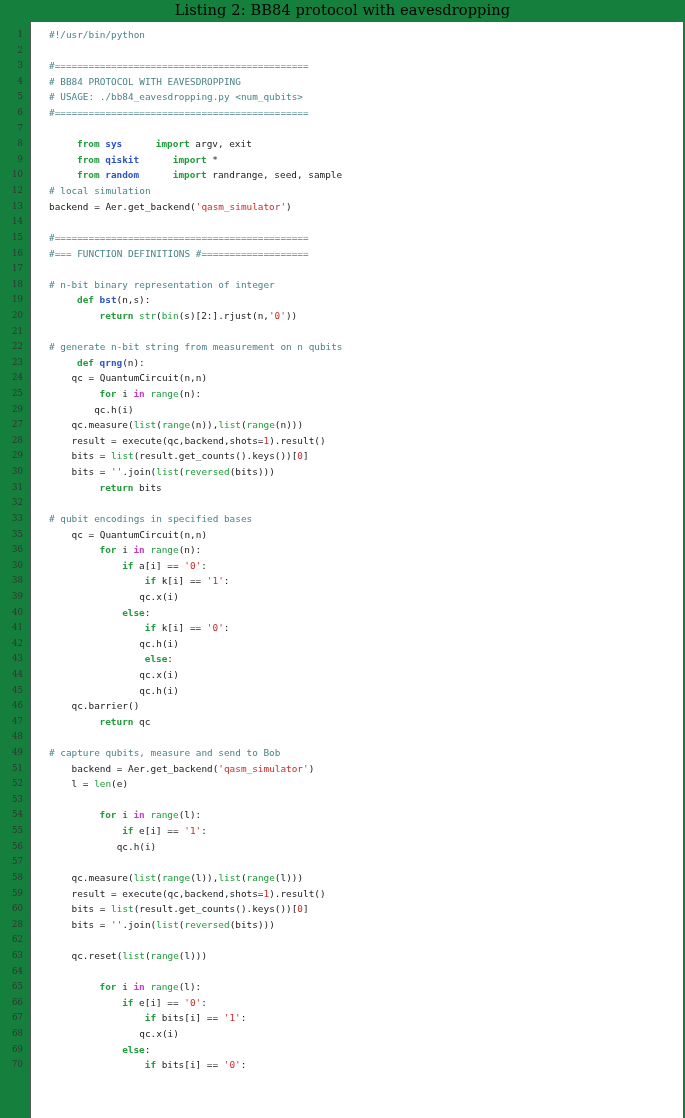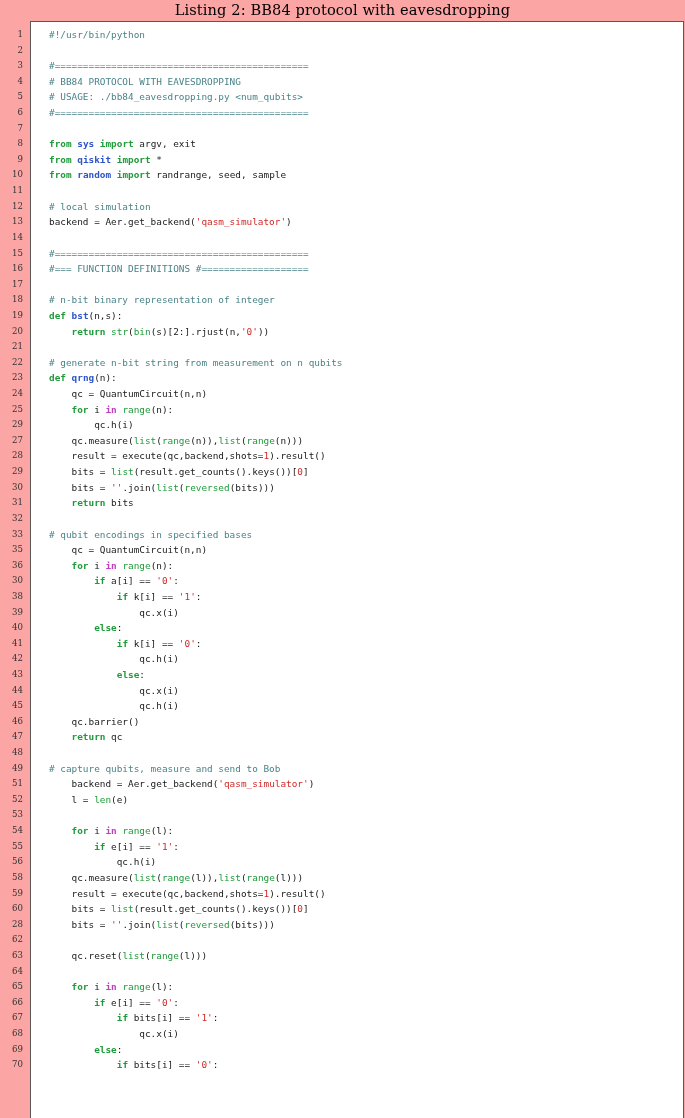--- a/index.html
+++ b/index.html
@@ -11,21 +11,21 @@
     width: 685px;
     height: 1118px;
     overflow: hidden;
     font-family: "Liberation Serif", serif;
   }
 
   #page {
     position: relative;
     width: 685px;
     height: 1118px;
-    background: #fca5a5;
+    background: #15803d;
   }
 
   
   .listing-title {
     text-align: center;
     font-family: "DejaVu Serif", serif;
     font-size: 14.6px;
     color: #000000;
     line-height: 18px;
     padding-top: 1px;
@@ -71,21 +71,21 @@
     text-align: right;
     font-family: "DejaVu Serif", serif;
     font-size: 8.6px;
     color: #333333;
     line-height: 15.62px;
     letter-spacing: 0;
   }
 
   
   .cm  { color: #4a8388; }       
-  .kw  { color: #1f9b3a; font-weight: bold; }         
+  .kw  { color: #1f9b3a; font-weight: bold; margin-left: 28px; }         
   .kw2 { color: #bf3fbf; font-weight: bold; }         
   .bi  { color: #1f9b3a; }                            
   .fn  { color: #2f55c8; font-weight: bold; }         
   .st  { color: #cf2a27; }                            
   .nu  { color: #cf2a27; }                            
   .pl  { color: #1a1a1a; }
 </style>
 </head>
 <body>
 
@@ -98,21 +98,20 @@
         <div class="code-line"><span class="lineno">1</span><span class="cm">#!/usr/bin/python</span></div>
         <div class="code-line"><span class="lineno">2</span></div>
         <div class="code-line"><span class="lineno">3</span><span class="cm">#=============================================</span></div>
         <div class="code-line"><span class="lineno">4</span><span class="cm"># BB84 PROTOCOL WITH EAVESDROPPING</span></div>
         <div class="code-line"><span class="lineno">5</span><span class="cm"># USAGE: ./bb84_eavesdropping.py &lt;num_qubits&gt;</span></div>
         <div class="code-line"><span class="lineno">6</span><span class="cm">#=============================================</span></div>
         <div class="code-line"><span class="lineno">7</span></div>
         <div class="code-line"><span class="lineno">8</span><span class="kw">from</span><span class="pl"> </span><span class="fn">sys</span><span class="pl"> </span><span class="kw">import</span><span class="pl"> argv, exit</span></div>
         <div class="code-line"><span class="lineno">9</span><span class="kw">from</span><span class="pl"> </span><span class="fn">qiskit</span><span class="pl"> </span><span class="kw">import</span><span class="pl"> *</span></div>
         <div class="code-line"><span class="lineno">10</span><span class="kw">from</span><span class="pl"> </span><span class="fn">random</span><span class="pl"> </span><span class="kw">import</span><span class="pl"> randrange, seed, sample</span></div>
-        <div class="code-line"><span class="lineno">11</span></div>
         <div class="code-line"><span class="lineno">12</span><span class="cm"># local simulation</span></div>
         <div class="code-line"><span class="lineno">13</span><span class="pl">backend = Aer.get_backend(</span><span class="st">'qasm_simulator'</span><span class="pl">)</span></div>
         <div class="code-line"><span class="lineno">14</span></div>
         <div class="code-line"><span class="lineno">15</span><span class="cm">#=============================================</span></div>
         <div class="code-line"><span class="lineno">16</span><span class="cm">#=== FUNCTION DEFINITIONS #===================</span></div>
         <div class="code-line"><span class="lineno">17</span></div>
         <div class="code-line"><span class="lineno">18</span><span class="cm"># n-bit binary representation of integer</span></div>
         <div class="code-line"><span class="lineno">19</span><span class="kw">def</span><span class="pl"> </span><span class="fn">bst</span><span class="pl">(n,s):</span></div>
         <div class="code-line"><span class="lineno">20</span><span class="pl">    </span><span class="kw">return</span><span class="pl"> </span><span class="bi">str</span><span class="pl">(</span><span class="bi">bin</span><span class="pl">(s)[2:].rjust(n,</span><span class="st">'0'</span><span class="pl">))</span></div>
         <div class="code-line"><span class="lineno">21</span></div>
@@ -142,20 +141,21 @@
         <div class="code-line"><span class="lineno">46</span><span class="pl">    qc.barrier()</span></div>
         <div class="code-line"><span class="lineno">47</span><span class="pl">    </span><span class="kw">return</span><span class="pl"> qc</span></div>
         <div class="code-line"><span class="lineno">48</span></div>
         <div class="code-line"><span class="lineno">49</span><span class="cm"># capture qubits, measure and send to Bob</span></div>
         <div class="code-line"><span class="lineno">51</span><span class="pl">    backend = Aer.get_backend(</span><span class="st">'qasm_simulator'</span><span class="pl">)</span></div>
         <div class="code-line"><span class="lineno">52</span><span class="pl">    l = </span><span class="bi">len</span><span class="pl">(e)</span></div>
         <div class="code-line"><span class="lineno">53</span></div>
         <div class="code-line"><span class="lineno">54</span><span class="pl">    </span><span class="kw">for</span><span class="pl"> i </span><span class="kw2">in</span><span class="pl"> </span><span class="bi">range</span><span class="pl">(l):</span></div>
         <div class="code-line"><span class="lineno">55</span><span class="pl">        </span><span class="kw">if</span><span class="pl"> e[i] == </span><span class="st">'1'</span><span class="pl">:</span></div>
         <div class="code-line"><span class="lineno">56</span><span class="pl">            qc.h(i)</span></div>
+        <div class="code-line"><span class="lineno">57</span></div>
         <div class="code-line"><span class="lineno">58</span><span class="pl">    qc.measure(</span><span class="bi">list</span><span class="pl">(</span><span class="bi">range</span><span class="pl">(l)),</span><span class="bi">list</span><span class="pl">(</span><span class="bi">range</span><span class="pl">(l)))</span></div>
         <div class="code-line"><span class="lineno">59</span><span class="pl">    result = execute(qc,backend,shots=</span><span class="nu">1</span><span class="pl">).result()</span></div>
         <div class="code-line"><span class="lineno">60</span><span class="pl">    bits = </span><span class="bi">list</span><span class="pl">(result.get_counts().keys())[</span><span class="nu">0</span><span class="pl">]</span></div>
         <div class="code-line"><span class="lineno">28</span><span class="pl">    bits = </span><span class="st">''</span><span class="pl">.join(</span><span class="bi">list</span><span class="pl">(</span><span class="bi">reversed</span><span class="pl">(bits)))</span></div>
         <div class="code-line"><span class="lineno">62</span></div>
         <div class="code-line"><span class="lineno">63</span><span class="pl">    qc.reset(</span><span class="bi">list</span><span class="pl">(</span><span class="bi">range</span><span class="pl">(l)))</span></div>
         <div class="code-line"><span class="lineno">64</span></div>
         <div class="code-line"><span class="lineno">65</span><span class="pl">    </span><span class="kw">for</span><span class="pl"> i </span><span class="kw2">in</span><span class="pl"> </span><span class="bi">range</span><span class="pl">(l):</span></div>
         <div class="code-line"><span class="lineno">66</span><span class="pl">        </span><span class="kw">if</span><span class="pl"> e[i] == </span><span class="st">'0'</span><span class="pl">:</span></div>
         <div class="code-line"><span class="lineno">67</span><span class="pl">            </span><span class="kw">if</span><span class="pl"> bits[i] == </span><span class="st">'1'</span><span class="pl">:</span></div>

